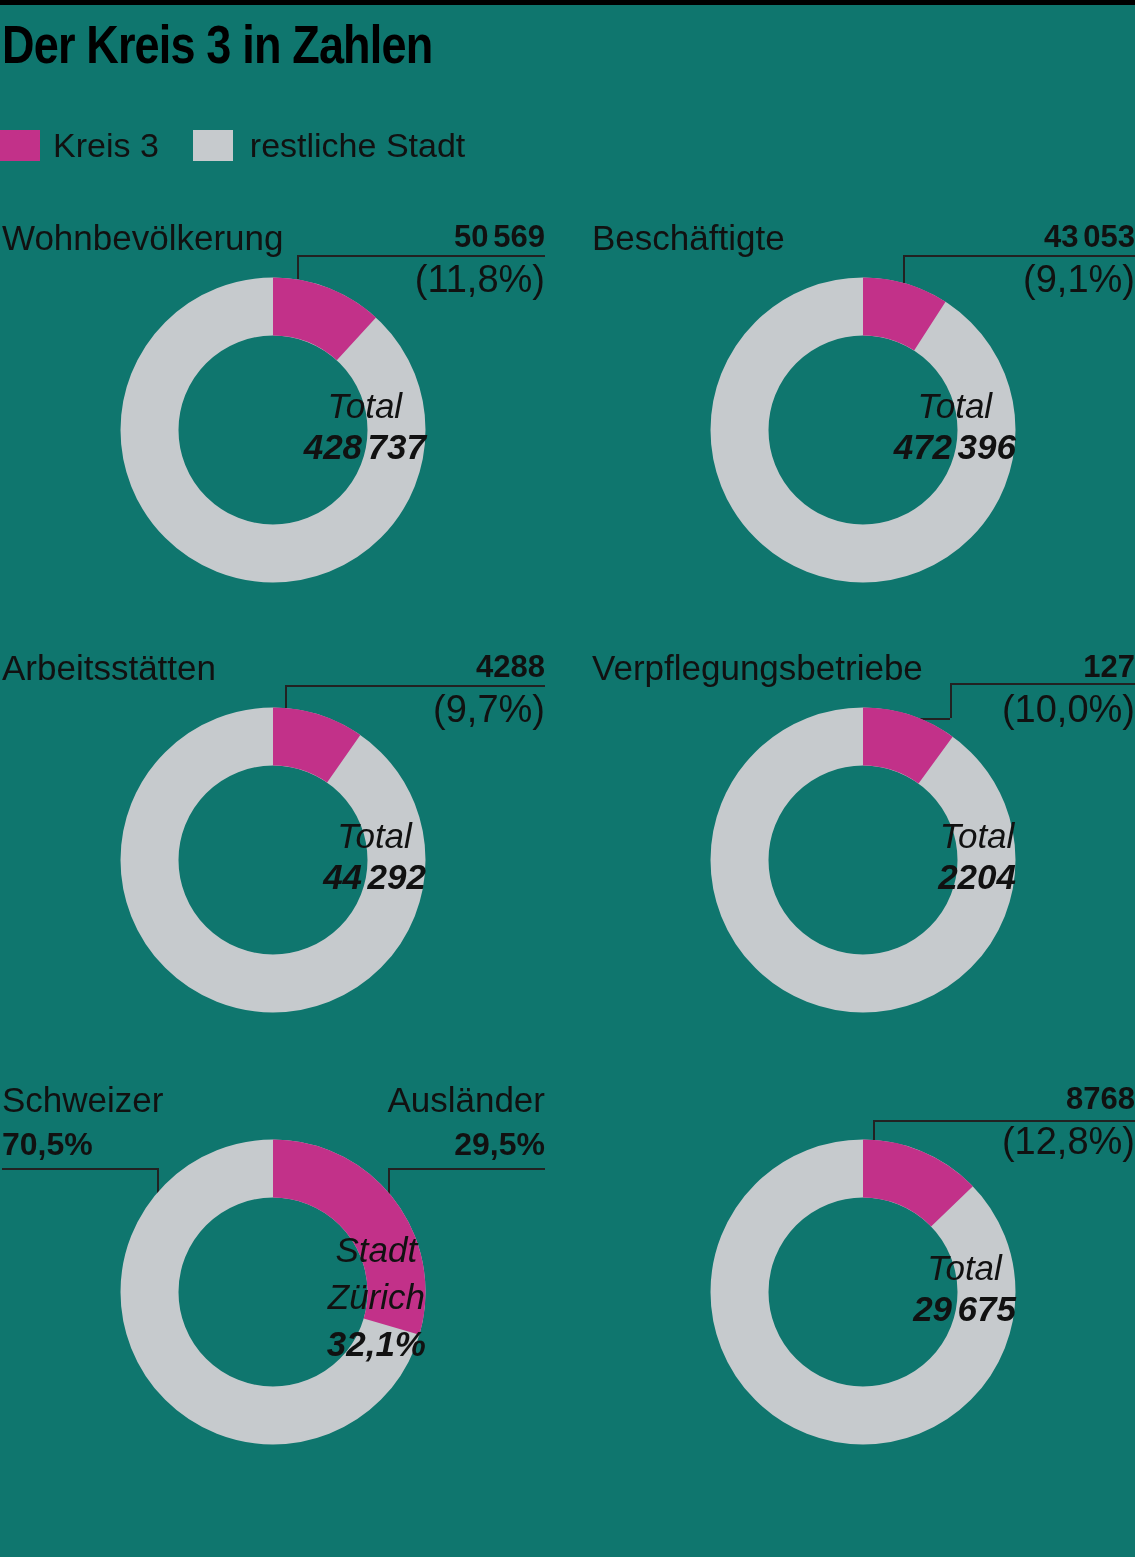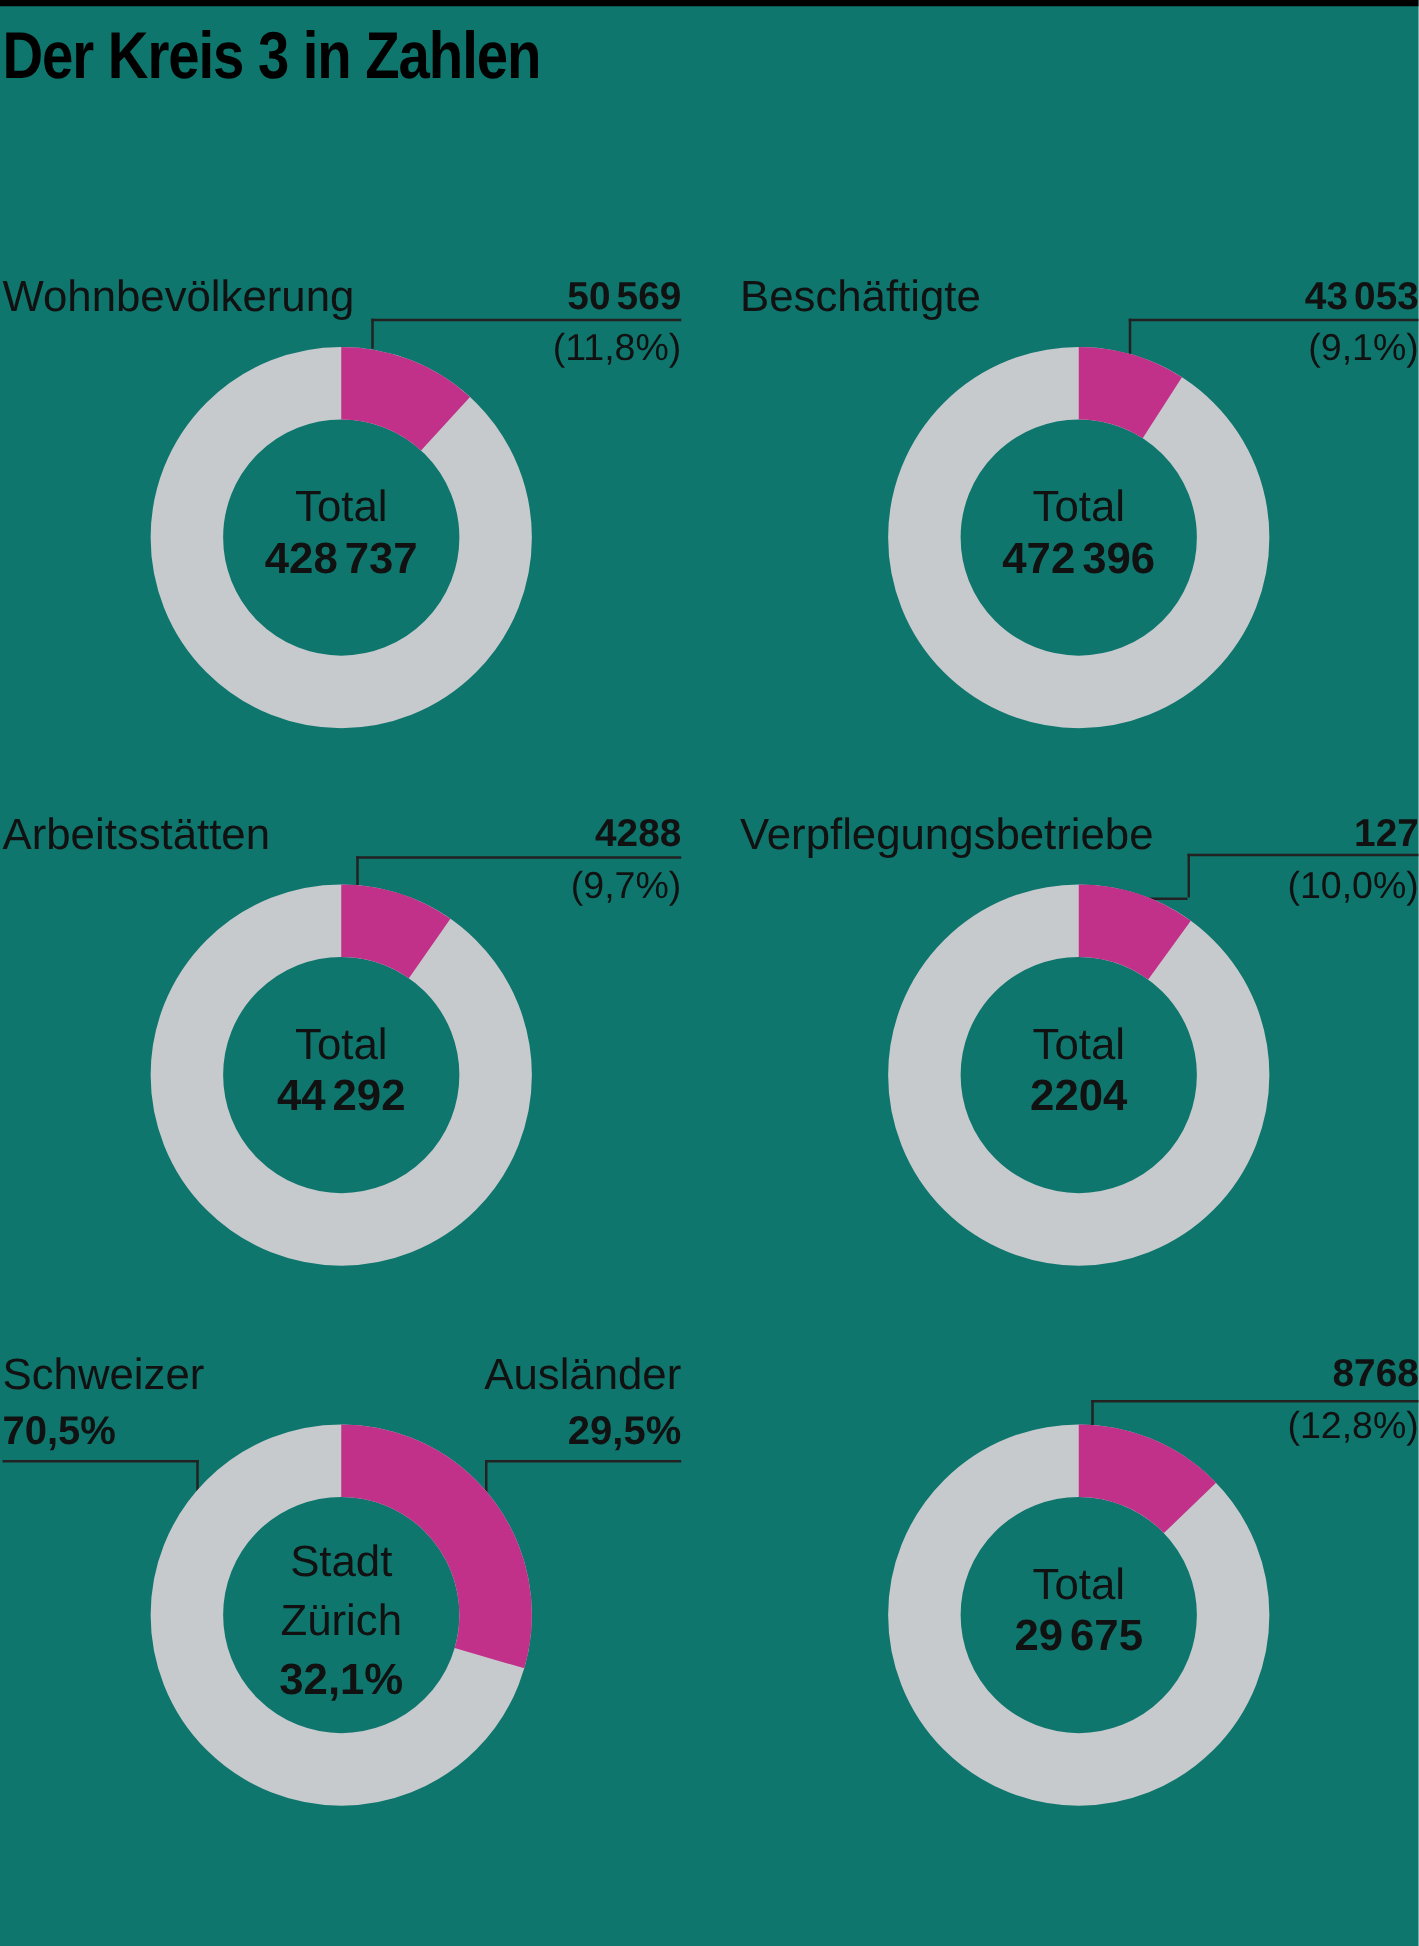--- a/index.html
+++ b/index.html
@@ -10,45 +10,51 @@
               letter-spacing:-1px;white-space:nowrap;transform:scaleX(0.85);transform-origin:0 50%;color:#000;}
   .legend{position:absolute;left:0;top:126px;display:flex;align-items:center;font-size:34px;}
   .swatch{display:inline-block;width:40px;height:31px;}
   .swatch-accent{background:var(--accent);}
   .swatch-gray{background:var(--ringgray);margin-left:34px;}
   .legend-label{margin-left:13px;white-space:nowrap;}
 
   .cell{position:absolute;width:543px;height:400px;}
   .chart-title{position:absolute;left:0;top:0;font-size:35px;line-height:35px;white-space:nowrap;}
   .value{position:absolute;right:0;top:1px;font-size:31px;line-height:31px;font-weight:bold;text-align:center;}
-  .pct{position:absolute;right:0;top:44px;font-size:30px;line-height:30px;text-align:right;}
+  .pct{position:absolute;right:0;top:44px;font-size:38px;line-height:30px;text-align:right;}
   .num{word-spacing:-0.12em;}
   .callout-h{position:absolute;border-top:2px solid #222;}
   .callout-v{position:absolute;border-left:2px solid #222;}
   .donut{position:absolute;left:118px;top:57px;}
   .ring-bg{fill:none;stroke:var(--ringgray);stroke-width:58;}
   .ring-fg{fill:none;stroke:var(--accent);stroke-width:58;}
   .center-text{position:absolute;left:118px;top:57px;width:306px;height:306px;
-               display:flex;flex-direction:column;justify-content:center;align-items:center;
-               text-align:center;font-size:35px;line-height:41px;}
+               display:flex;flex-direction:column;justify-content:center;align-items:flex-end;
+               text-align:center;font-size:35px;line-height:41px;font-style:italic;}
   .center-text .inner{transform:translateY(-4px);}
   .center-text.lines-3{line-height:47px;}
   .center-text.lines-3 .inner{transform:translateY(4px);}
   .bold{font-weight:bold;}
   .side-label{position:absolute;top:0;font-size:35px;line-height:35px;white-space:nowrap;}
   .side-pct{position:absolute;top:46px;font-size:32px;line-height:32px;font-weight:bold;white-space:nowrap;}
   .footer{position:absolute;left:2px;top:1522px;font-size:30px;line-height:34px;}
 </style>
 </head>
 <body>
 
 <div class="page">
   <div class="top-rule"></div>
   <h1 class="main-title">Der Kreis 3 in Zahlen</h1>
 
+  <div class="legend">
+    <span class="swatch swatch-accent"></span>
+    <span class="legend-label">Kreis 3</span>
+    <span class="swatch swatch-gray"></span>
+    <span class="legend-label" style="margin-left:17px">restliche Stadt</span>
+  </div>
 
   <section class="cell" style="left:2px;top:220px">
     <div class="chart-title">Wohnbevölkerung</div>
     <div class="value num">50 569</div>
     <div class="pct">(11,8%)</div>
     <div class="callout-h" style="left:295px;top:35px;width:248px"></div>
     <div class="callout-v" style="left:295px;top:35px;height:24px"></div>
     <svg class="donut" width="306" height="306" viewBox="0 0 306 306">
       <circle class="ring-bg" cx="153" cy="153" r="123.5"></circle>
       <circle class="ring-fg" cx="153" cy="153" r="123.5" transform="rotate(-90 153 153)" stroke-dasharray="91.56485948152812 684.4085259551507"></circle>

